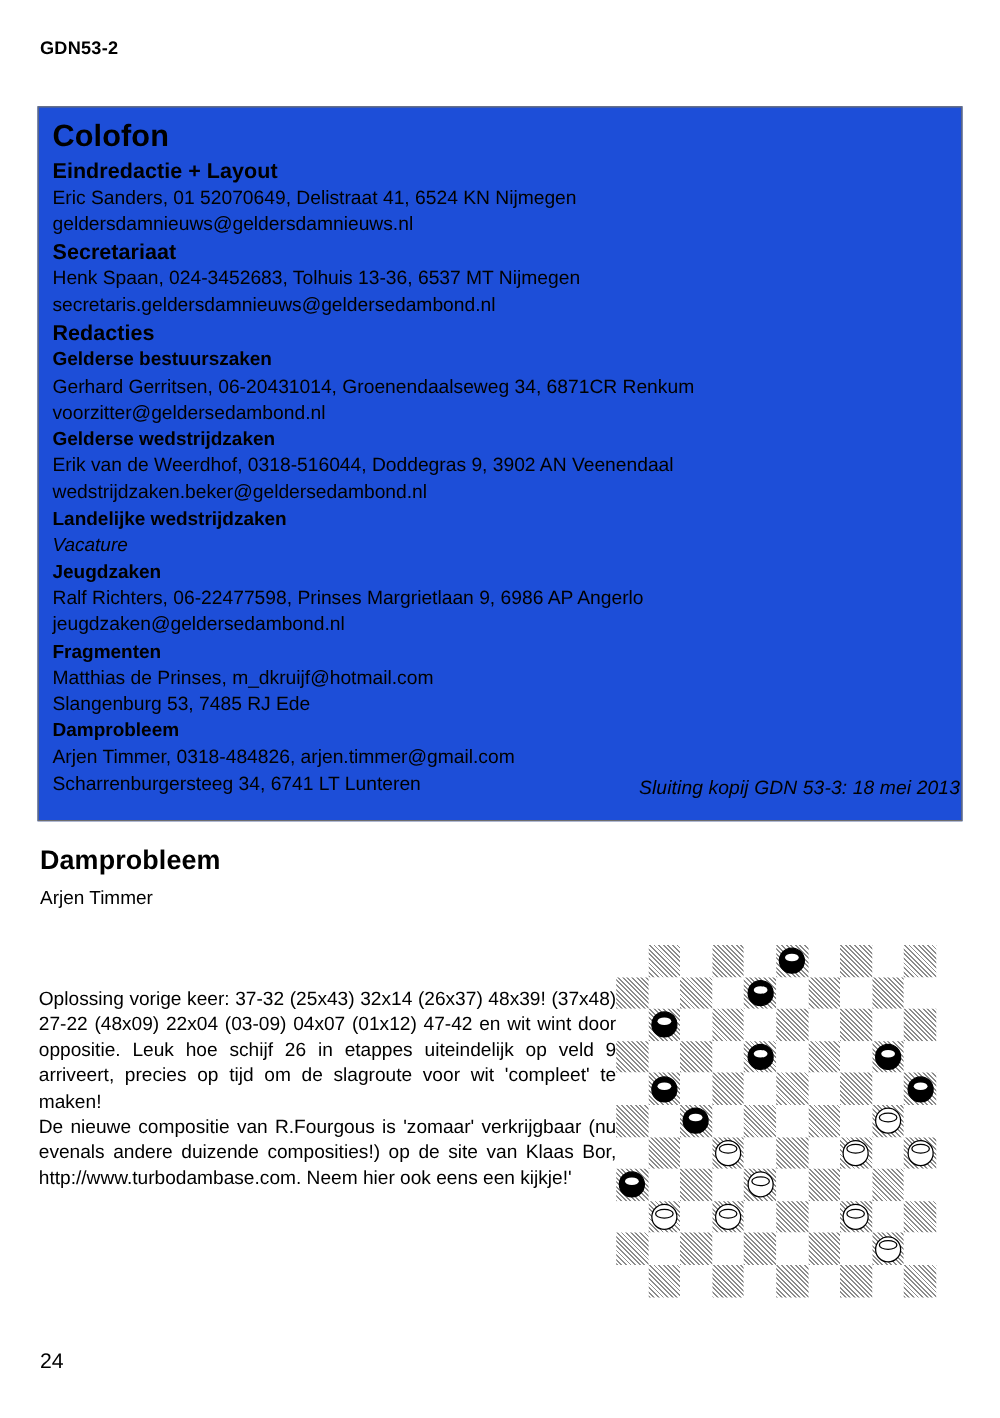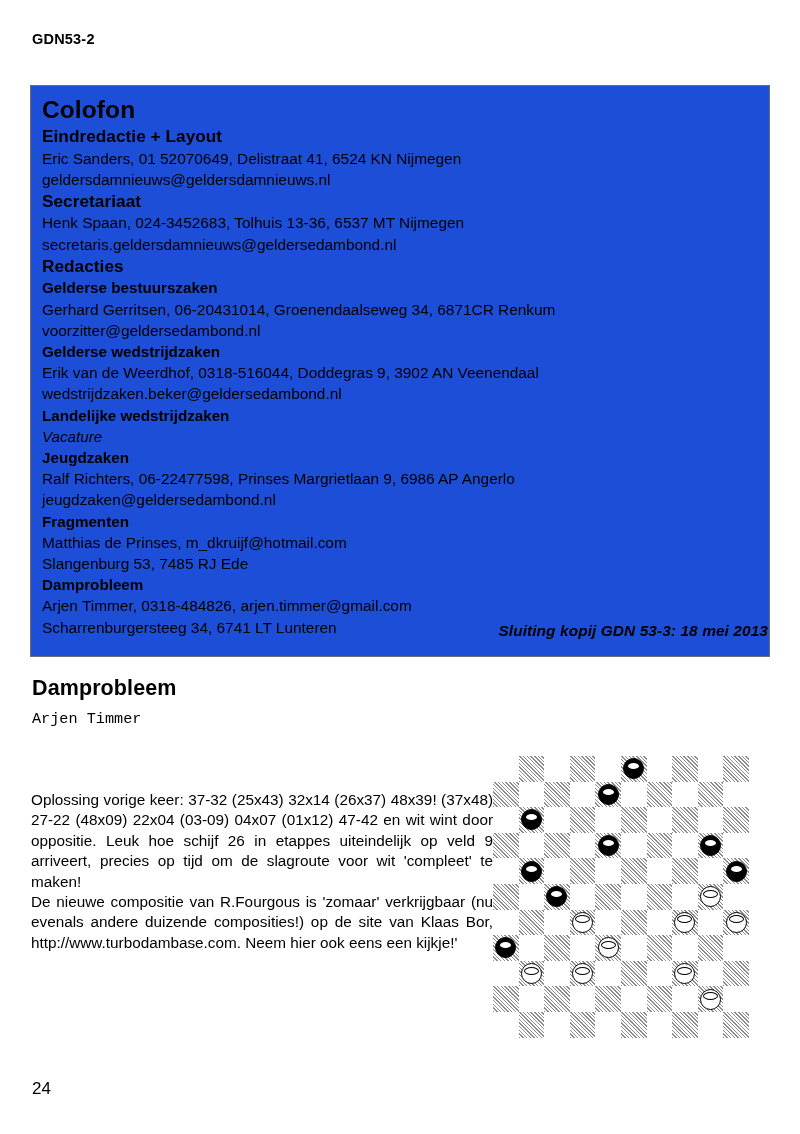--- a/index.html
+++ b/index.html
@@ -78,40 +78,39 @@
   .line-italic {
     font-size: 15.2px;
     font-style: italic;
     line-height: 21.2px;
   }
   .deadline {
     position: absolute;
     right: 1px;
     bottom: 16px;
     font-size: 15.4px;
-    font-weight: bold;
+    font-weight: normal;
     font-style: italic;
     letter-spacing: 0.1px;
   }
 
   
   .article-title {
     position: absolute;
     left: 32px;
     top: 676px;
     font-size: 21.5px;
     font-weight: bold;
     letter-spacing: 0.1px;
   }
   .article-author {
     position: absolute;
     left: 32px;
     top: 710px;
     font-size: 15.2px;
-    font-family: Liberation Mono, monospace;
   }
 
   .body-col {
     position: absolute;
     left: 31px;
     top: 790px;
     width: 462px;
     font-size: 15.3px;
     line-height: 20.4px;
     text-align: justify;

